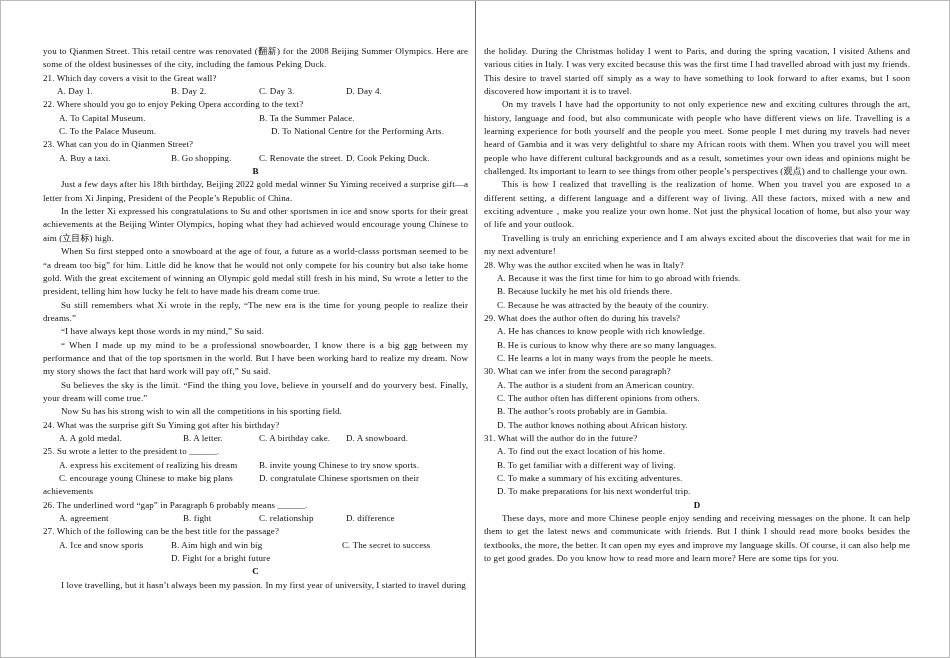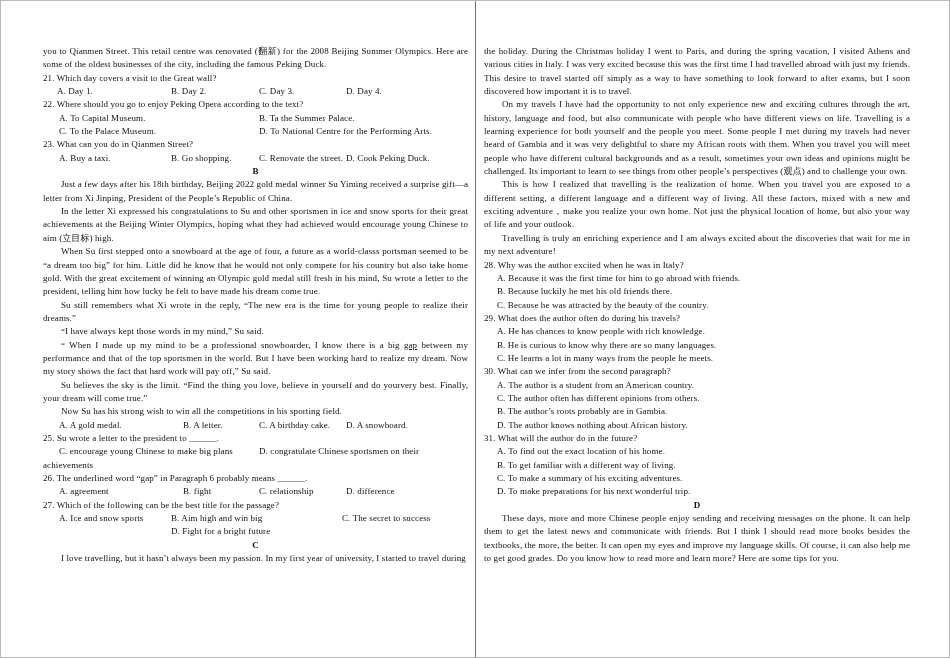--- a/index.html
+++ b/index.html
@@ -62,45 +62,50 @@
           <span class="option" style="left: 216px;">C. Day 3.</span>
           <span class="option" style="left: 303px;">D. Day 4.</span>
         </div>
         <div class="para question"><span>22.  Where should you go to enjoy Peking Opera according to the text?</span></div>
         <div class="para options-row">
           <span class="option" style="left: 16px;">A. To Capital Museum.</span>
           <span class="option" style="left: 216px;">B. Ta the Summer Palace.</span>
         </div>
         <div class="para options-row">
           <span class="option" style="left: 16px;">C. To the Palace Museum.</span>
-          <span class="option" style="left: 216px;">D. To National Centre for the Performing Arts.</span>
+          <span class="option" style="left: 228px;">D. To National Centre for the Performing Arts.</span>
         </div>
         <div class="para question"><span>23.  What can you do in Qianmen Street?</span></div>
         <div class="para options-row">
           <span class="option" style="left: 16px;">A. Buy a taxi.</span>
           <span class="option" style="left: 128px;">B. Go shopping.</span>
           <span class="option" style="left: 216px;">C. Renovate the street.</span>
           <span class="option" style="left: 303px;">D. Cook Peking Duck.</span>
         </div>
         <div class="para center-label">B</div>
         <div class="para body indent"><span>Just a few days after his 18th birthday, Beijing 2022 gold medal winner Su Yiming received a surprise gift—a letter from Xi Jinping, President of the People’s Republic of China.</span></div>
         <div class="para body indent"><span>In the letter Xi expressed his congratulations to Su and other sportsmen in ice and snow sports for their great achievements at the Beijing Winter Olympics, hoping what they had achieved would encourage young Chinese to aim (立目标) high.</span></div>
         <div class="para body indent"><span>When Su first stepped onto a snowboard at the age of four, a future as a world-classs portsman seemed to be “a dream too big” for him. Little did he know that he would not only compete for his country but also take home gold. With the great excitement of winning an Olympic gold medal still fresh in his mind, Su wrote a letter to the president, telling him how lucky he felt to have made his dream come true.</span></div>
         <div class="para body indent"><span>Su still remembers what Xi wrote in the reply, “The new era is the time for young people to realize their dreams.”</span></div>
         <div class="para body indent"><span>“I have always kept those words in my mind,” Su said.</span></div>
         <div class="para body indent"><span>“ When I made up my mind to be a professional snowboarder, I know there is a big </span><span class="underline">gap</span><span>  between my performance and that of the top sportsmen in the world. But I have been working hard to realize my dream. Now my story shows the fact that hard work will pay off,” Su said.</span></div>
         <div class="para body indent"><span>Su believes the sky is the limit. “Find the thing you love, believe in yourself and do yourvery best. Finally, your dream will come true.”</span></div>
         <div class="para body indent"><span>Now Su has his strong wish to win all the competitions in his sporting field.</span></div>
+        <div class="para question"><span>24.  What was the surprise gift Su Yiming got after his birthday?</span></div>
         <div class="para options-row">
           <span class="option" style="left: 16px;">A. A gold medal.</span>
           <span class="option" style="left: 140px;">B. A letter.</span>
           <span class="option" style="left: 216px;">C. A birthday cake.</span>
           <span class="option" style="left: 303px;">D. A snowboard.</span>
         </div>
         <div class="para question"><span>25.  Su wrote a letter to the president to ______.</span></div>
+        <div class="para options-row">
+          <span class="option" style="left: 16px;">A. express his excitement of realizing his dream</span>
+          <span class="option" style="left: 216px;">B. invite young Chinese to try snow sports.</span>
+        </div>
         <div class="para options-row">
           <span class="option" style="left: 16px;">C. encourage young Chinese to make big plans</span>
           <span class="option" style="left: 216px;">D. congratulate Chinese sportsmen on their</span>
         </div>
         <div class="para body"><span>achievements</span></div>
         <div class="para question"><span>26.  The underlined word “gap” in Paragraph 6 probably means ______.</span></div>
         <div class="para options-row">
           <span class="option" style="left: 16px;">A. agreement</span>
           <span class="option" style="left: 140px;">B. fight</span>
           <span class="option" style="left: 216px;">C. relationship</span>

